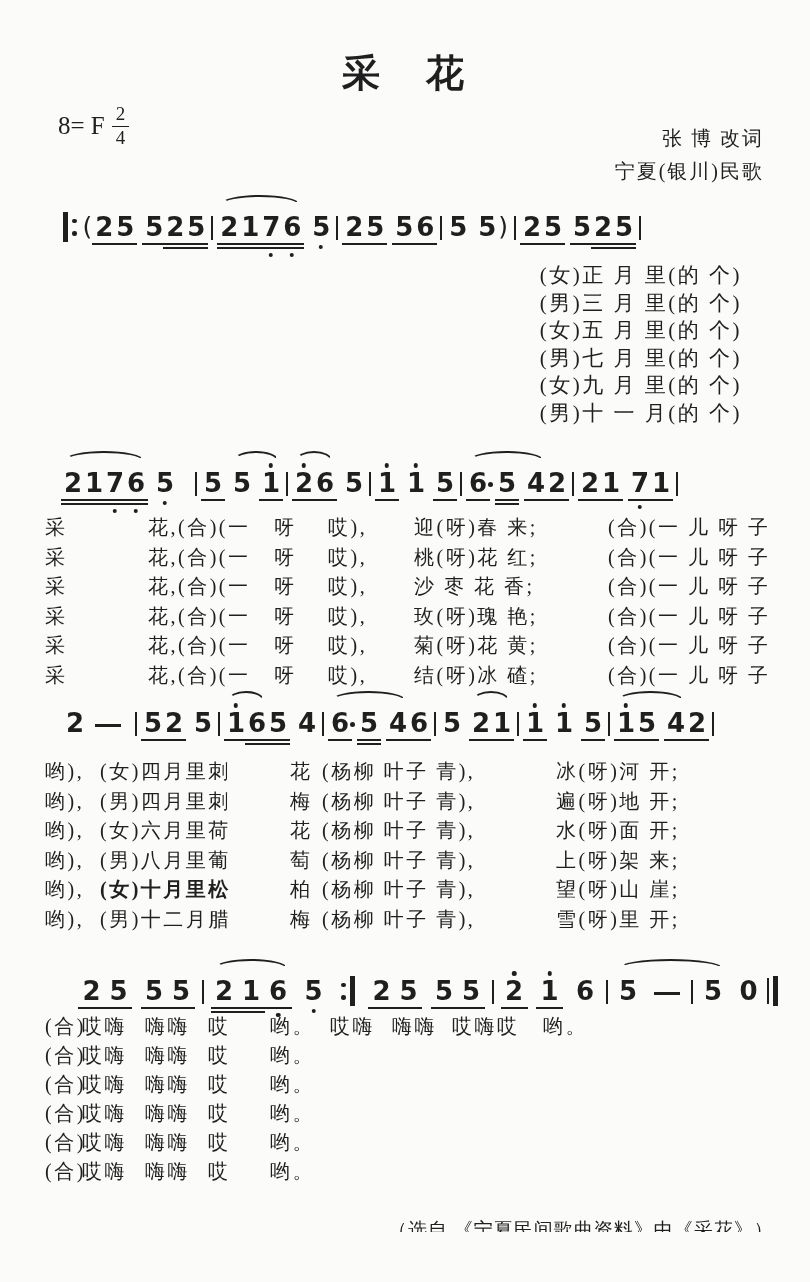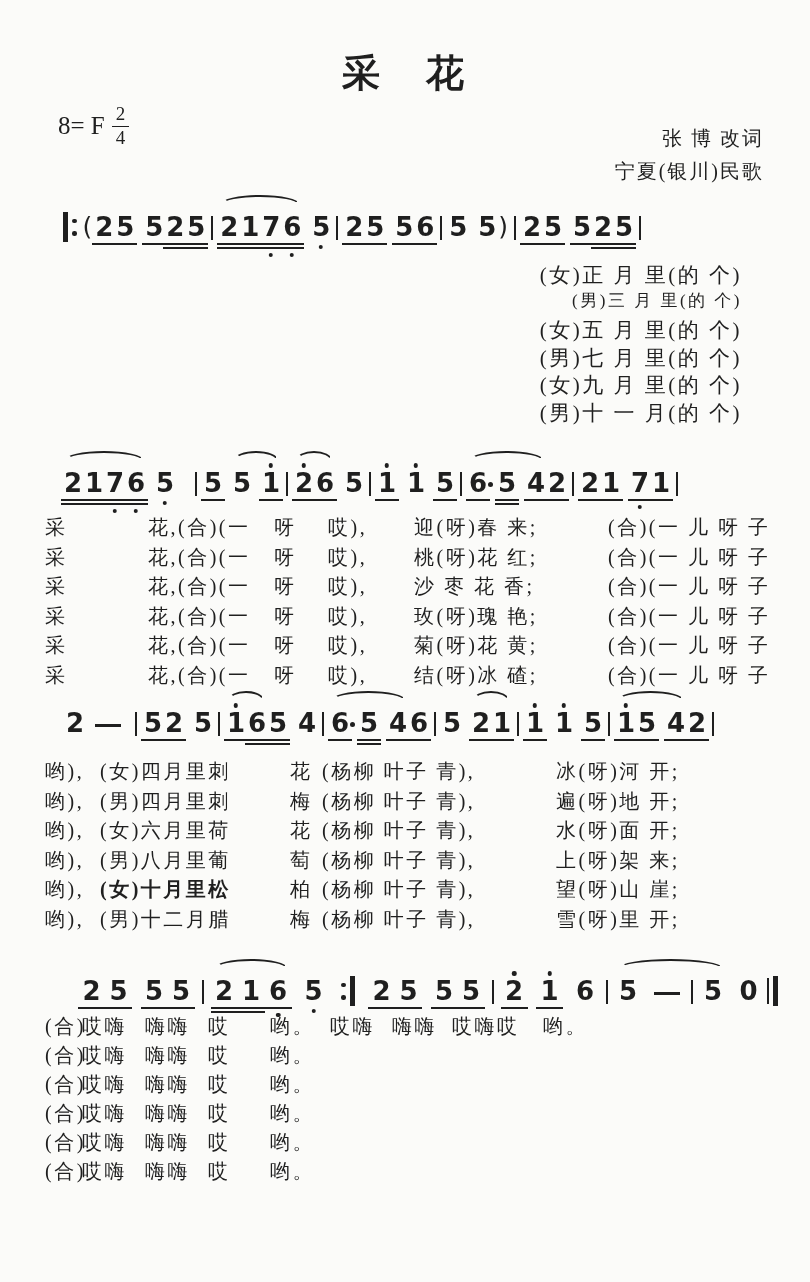--- a/index.html
+++ b/index.html
@@ -222,21 +222,21 @@
         <div class="note">5</div>
         <div class="note" style="margin-left: 12px;">0</div>
         <div class="rpt">
           <div class="thin"></div>
           <div class="thick"></div>
         </div>
         <div class="slur" style="left: 137px; width: 72px;"></div>
         <div class="slur" style="left: 541px; width: 103px;"></div>
       </div>
       <div class="stanza-row rright" style="top: 261px; font-size: 21px; right: 68px;">(女)正 月 里(的 个)</div>
-      <div class="stanza-row rright" style="top: 288.5px; font-size: 17px; right: 68px;">(男)三 月 里(的 个)</div>
+      <div class="stanza-row rright" style="top: 288.5px; font-size: 21px; right: 68px;">(男)三 月 里(的 个)</div>
       <div class="stanza-row rright" style="top: 316px; font-size: 21px; right: 68px;">(女)五 月 里(的 个)</div>
       <div class="stanza-row rright" style="top: 343.5px; font-size: 21px; right: 68px;">(男)七 月 里(的 个)</div>
       <div class="stanza-row rright" style="top: 371px; font-size: 21px; right: 68px;">(女)九 月 里(的 个)</div>
       <div class="stanza-row rright" style="top: 398.5px; font-size: 21px; right: 68px;">(男)十 一 月(的 个)</div>
       <div class="stanza-row" style="top: 514px; font-size: 20px; left: 0px; width: 810px;"><span class="seg" style="left: 45px;">采</span><span class="seg" style="left: 148px;">花,(合)(一</span><span class="seg" style="left: 274px;">呀</span><span class="seg" style="left: 328px;">哎),</span><span class="seg" style="left: 414px;">迎(呀)春 来;</span><span class="seg" style="left: 608px;">(合)(一 儿 呀 子</span></div>
       <div class="stanza-row" style="top: 543.5px; font-size: 20px; left: 0px; width: 810px;"><span class="seg" style="left: 45px;">采</span><span class="seg" style="left: 148px;">花,(合)(一</span><span class="seg" style="left: 274px;">呀</span><span class="seg" style="left: 328px;">哎),</span><span class="seg" style="left: 414px;">桃(呀)花 红;</span><span class="seg" style="left: 608px;">(合)(一 儿 呀 子</span></div>
       <div class="stanza-row" style="top: 573px; font-size: 20px; left: 0px; width: 810px;"><span class="seg" style="left: 45px;">采</span><span class="seg" style="left: 148px;">花,(合)(一</span><span class="seg" style="left: 274px;">呀</span><span class="seg" style="left: 328px;">哎),</span><span class="seg" style="left: 414px;">沙 枣 花 香;</span><span class="seg" style="left: 608px;">(合)(一 儿 呀 子</span></div>
       <div class="stanza-row" style="top: 602.5px; font-size: 20px; left: 0px; width: 810px;"><span class="seg" style="left: 45px;">采</span><span class="seg" style="left: 148px;">花,(合)(一</span><span class="seg" style="left: 274px;">呀</span><span class="seg" style="left: 328px;">哎),</span><span class="seg" style="left: 414px;">玫(呀)瑰 艳;</span><span class="seg" style="left: 608px;">(合)(一 儿 呀 子</span></div>
       <div class="stanza-row" style="top: 632px; font-size: 20px; left: 0px; width: 810px;"><span class="seg" style="left: 45px;">采</span><span class="seg" style="left: 148px;">花,(合)(一</span><span class="seg" style="left: 274px;">呀</span><span class="seg" style="left: 328px;">哎),</span><span class="seg" style="left: 414px;">菊(呀)花 黄;</span><span class="seg" style="left: 608px;">(合)(一 儿 呀 子</span></div>
       <div class="stanza-row" style="top: 661.5px; font-size: 20px; left: 0px; width: 810px;"><span class="seg" style="left: 45px;">采</span><span class="seg" style="left: 148px;">花,(合)(一</span><span class="seg" style="left: 274px;">呀</span><span class="seg" style="left: 328px;">哎),</span><span class="seg" style="left: 414px;">结(呀)冰 碴;</span><span class="seg" style="left: 608px;">(合)(一 儿 呀 子</span></div>
@@ -247,14 +247,17 @@
       <div class="stanza-row" style="top: 876px; font-size: 20px; left: 0px; width: 810px;"><span class="seg" style="left: 45px;">哟),</span><span class="seg" style="left: 100px; font-weight: bold;">(女)十月里松</span><span class="seg" style="left: 290px;">柏</span><span class="seg" style="left: 322px;">(杨柳 叶子 青),</span><span class="seg" style="left: 556px;">望(呀)山 崖;</span></div>
       <div class="stanza-row" style="top: 905.5px; font-size: 20px; left: 0px; width: 810px;"><span class="seg" style="left: 45px;">哟),</span><span class="seg" style="left: 100px;">(男)十二月腊</span><span class="seg" style="left: 290px;">梅</span><span class="seg" style="left: 322px;">(杨柳 叶子 青),</span><span class="seg" style="left: 556px;">雪(呀)里 开;</span></div>
       <div class="stanza-row" style="top: 1013px; font-size: 20px; left: 0px; width: 810px;"><span class="seg" style="left: 45px;">(合)</span><span class="seg" style="left: 82px;">哎嗨</span><span class="seg" style="left: 145px;">嗨嗨</span><span class="seg" style="left: 208px;">哎</span><span class="seg" style="left: 270px;">哟。</span><span class="seg" style="left: 330px;">哎嗨</span><span class="seg" style="left: 392px;">嗨嗨</span><span class="seg" style="left: 452px;">哎嗨哎</span><span class="seg" style="left: 543px;">哟。</span></div>
       <div class="stanza-row" style="top: 1042px; font-size: 20px; left: 0px; width: 810px;"><span class="seg" style="left: 45px;">(合)</span><span class="seg" style="left: 82px;">哎嗨</span><span class="seg" style="left: 145px;">嗨嗨</span><span class="seg" style="left: 208px;">哎</span><span class="seg" style="left: 270px;">哟。</span></div>
       <div class="stanza-row" style="top: 1071px; font-size: 20px; left: 0px; width: 810px;"><span class="seg" style="left: 45px;">(合)</span><span class="seg" style="left: 82px;">哎嗨</span><span class="seg" style="left: 145px;">嗨嗨</span><span class="seg" style="left: 208px;">哎</span><span class="seg" style="left: 270px;">哟。</span></div>
       <div class="stanza-row" style="top: 1100px; font-size: 20px; left: 0px; width: 810px;"><span class="seg" style="left: 45px;">(合)</span><span class="seg" style="left: 82px;">哎嗨</span><span class="seg" style="left: 145px;">嗨嗨</span><span class="seg" style="left: 208px;">哎</span><span class="seg" style="left: 270px;">哟。</span></div>
       <div class="stanza-row" style="top: 1129px; font-size: 20px; left: 0px; width: 810px;"><span class="seg" style="left: 45px;">(合)</span><span class="seg" style="left: 82px;">哎嗨</span><span class="seg" style="left: 145px;">嗨嗨</span><span class="seg" style="left: 208px;">哎</span><span class="seg" style="left: 270px;">哟。</span></div>
       <div class="stanza-row" style="top: 1158px; font-size: 20px; left: 0px; width: 810px;"><span class="seg" style="left: 45px;">(合)</span><span class="seg" style="left: 82px;">哎嗨</span><span class="seg" style="left: 145px;">嗨嗨</span><span class="seg" style="left: 208px;">哎</span><span class="seg" style="left: 270px;">哟。</span></div>
     </div>
 
+  <div class="footer-clip">
+    <div class="footer">（选自 《宁夏民间歌曲资料》中《采花》）</div>
+  </div>
 
 </div>
 
 </body></html>

